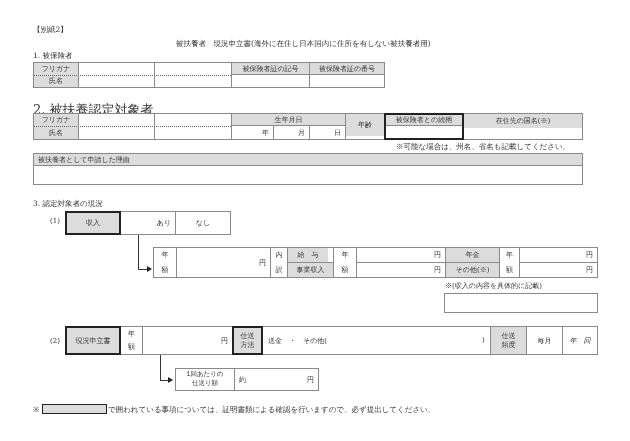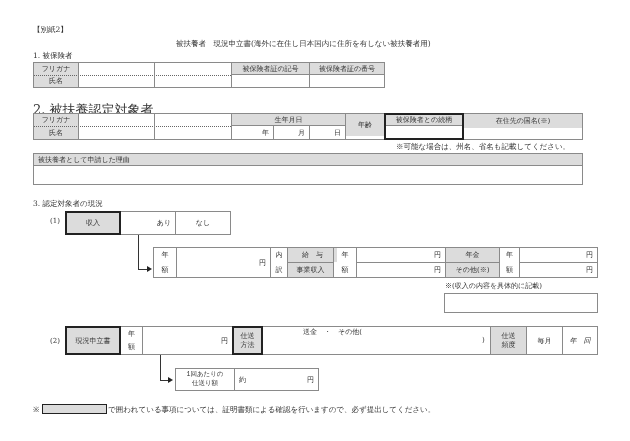--- a/index.html
+++ b/index.html
@@ -106,21 +106,21 @@
     <span style="margin-top:6px">額</span>
   </div>
   <div class="vl" style="left:22px;top:0;height:29px;"></div>
   <div class="cell right" style="left:23px;top:0;width:93px;height:29px;">円</div>
   <div class="vl" style="left:116px;top:0;height:29px;"></div>
   <div class="cell stack" style="left:117px;top:0;width:16px;height:29px;">
     <span>内</span>
     <span style="margin-top:6px">訳</span>
   </div>
   <div class="vl" style="left:133px;top:0;height:29px;"></div>
-  <div class="cell gray" style="left:134px;top:0;width:49px;height:14px;">給　与</div>
+  <div class="cell gray" style="left:134px;top:0;width:40px;height:14px;">給　与</div>
   <div class="cell gray" style="left:134px;top:15px;width:45px;height:14px;">事業収入</div>
   <div class="hl" style="left:134px;top:14px;width:45px;"></div>
   <div class="vl" style="left:179px;top:0;height:29px;"></div>
   <div class="cell stack" style="left:180px;top:0;width:22px;height:29px;">
     <span>年</span>
     <span style="margin-top:6px">額</span>
   </div>
   <div class="vl" style="left:202px;top:0;height:29px;"></div>
   <div class="cell right" style="left:203px;top:0;width:88px;height:14px;">円</div>
   <div class="cell right" style="left:203px;top:15px;width:88px;height:14px;">円</div>
@@ -148,21 +148,21 @@
 <div class="cell stack" style="left:121px;top:327px;width:21px;height:27px;">
   <span>年</span>
   <span style="margin-top:4px">額</span>
 </div>
 <div class="vl" style="left:142px;top:327px;height:27px;"></div>
 <div class="cell right" style="left:143px;top:327px;width:89px;height:27px;">円</div>
 <div class="cell gray stack" style="left:232px;top:326px;width:31px;height:29px;border:2px solid #222;">
   <span>仕送</span>
   <span>方法</span>
 </div>
-<div class="cell left" style="left:264px;top:318px;width:220px;height:27px;margin-left:35px;">
+<div class="cell left" style="left:264px;top:327px;width:220px;height:27px;">
   <span>送金　・　その他(</span>
 </div>
 <div class="abs t" style="left:482px;top:337px;">)</div>
 <div class="vl" style="left:490px;top:327px;height:27px;"></div>
 <div class="cell gray stack" style="left:491px;top:327px;width:35px;height:27px;">
   <span>仕送</span>
   <span>頻度</span>
 </div>
 <div class="vl" style="left:526px;top:327px;height:27px;"></div>
 <div class="cell" style="left:527px;top:327px;width:35px;height:27px;">毎月</div>

